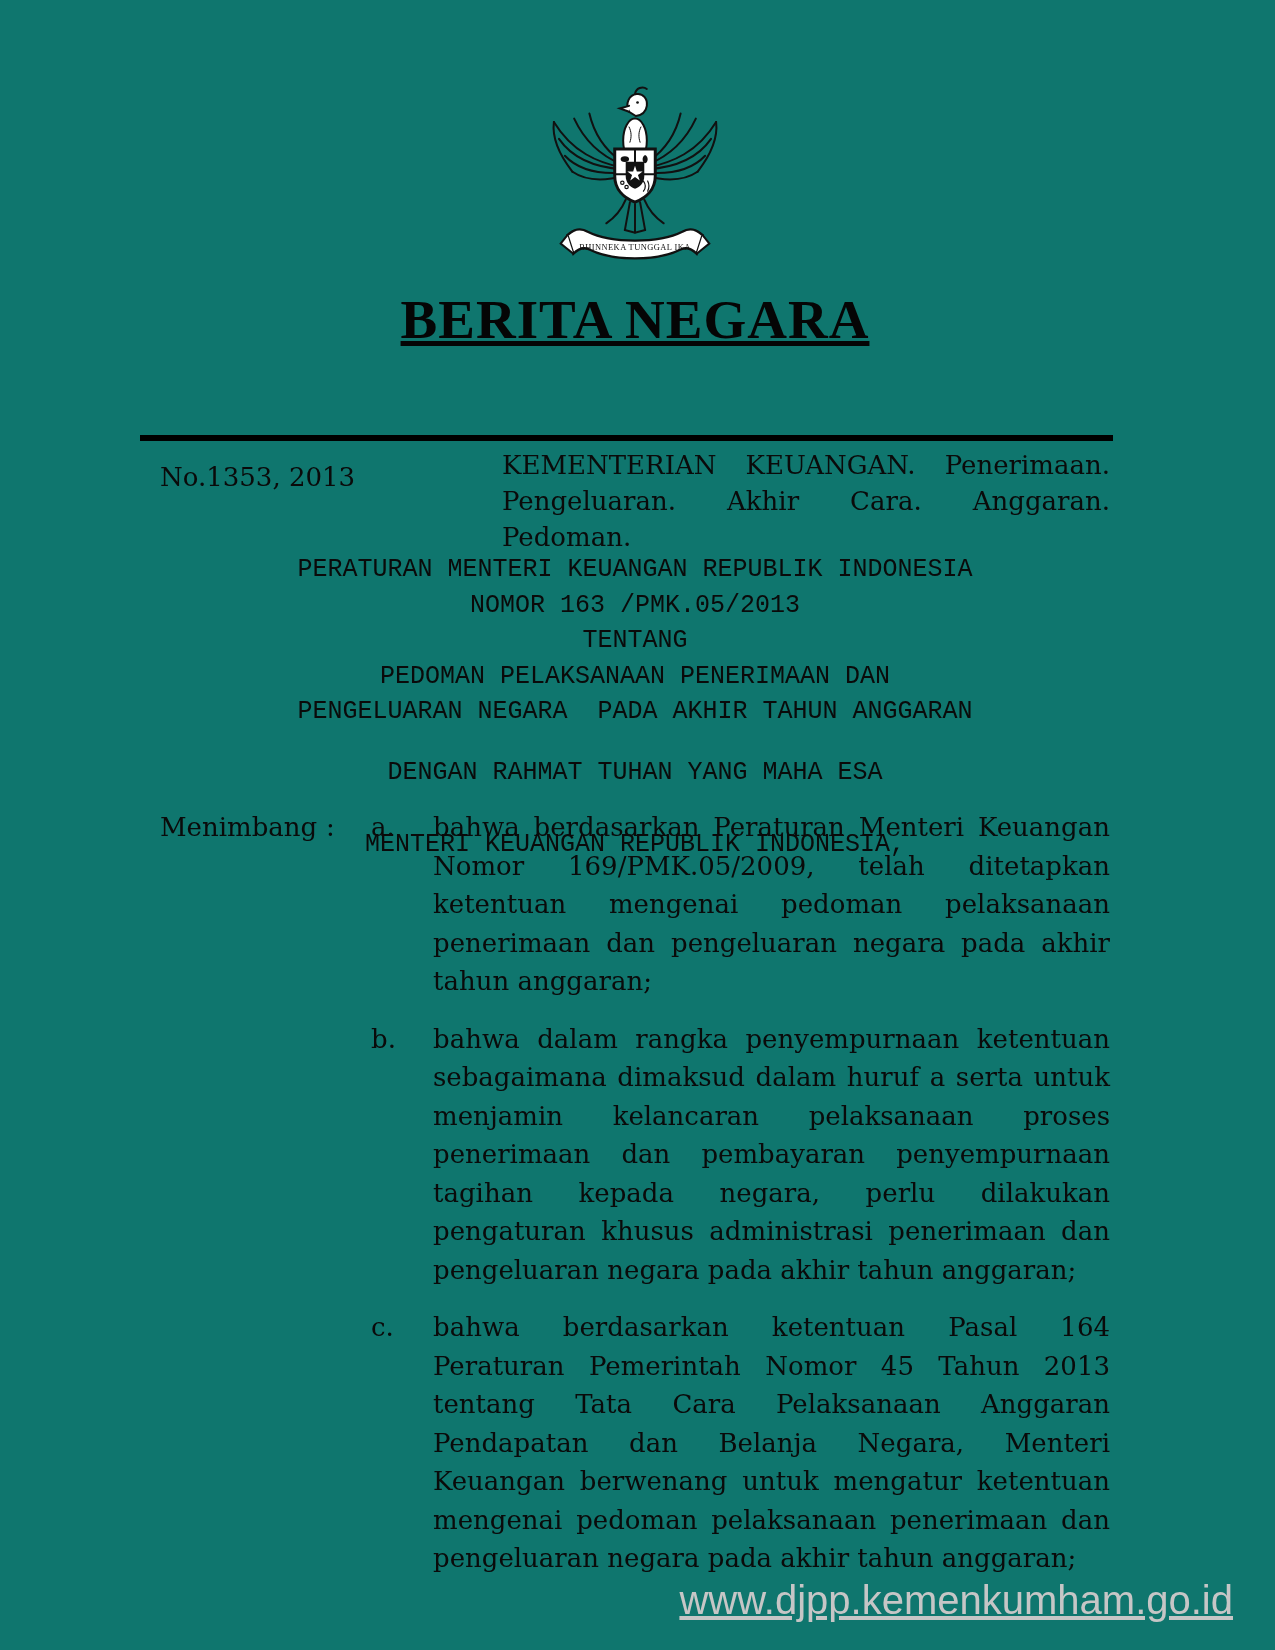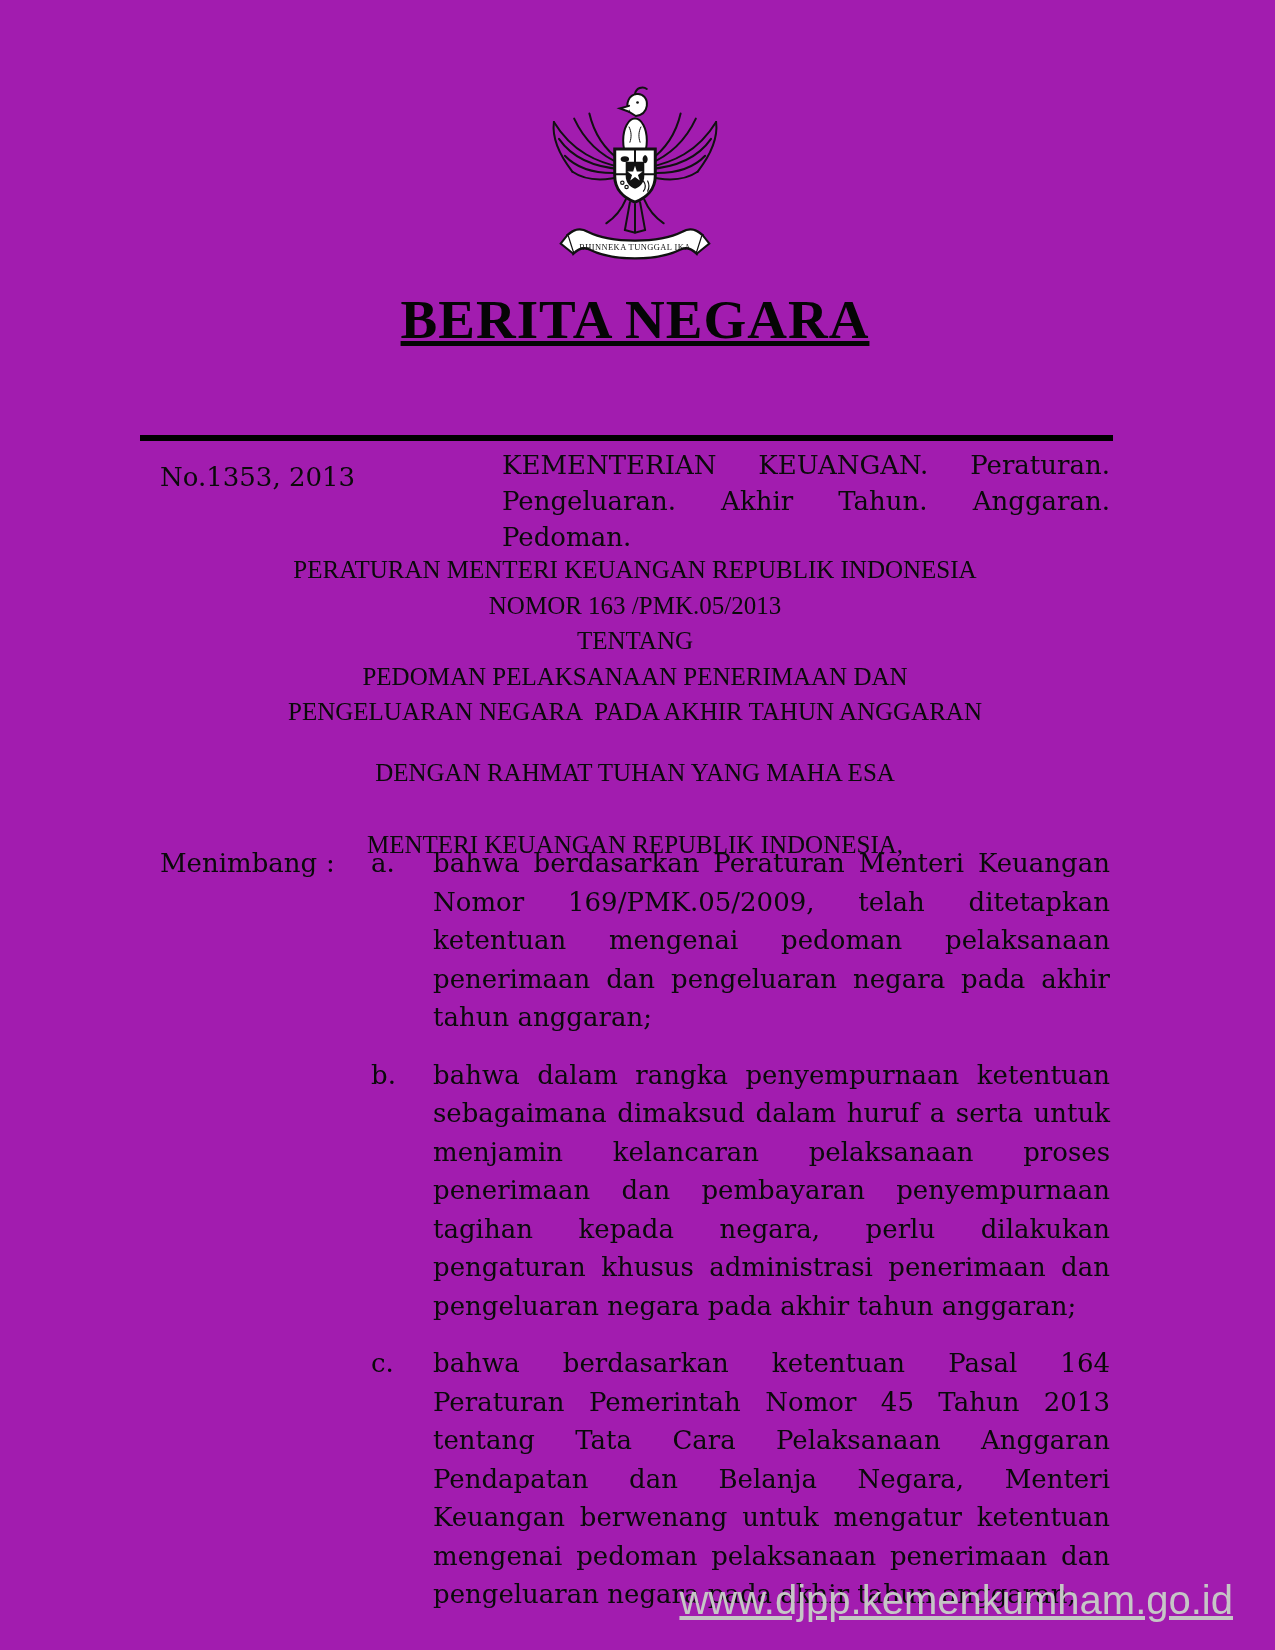--- a/index.html
+++ b/index.html
@@ -1,21 +1,21 @@
 <!DOCTYPE html>
 <html><head>
 <meta charset="utf-8">
 <style>
   * { margin:0; padding:0; box-sizing:border-box; }
   html,body { background:#ffffff; }
   .page {
     position:relative;
     width:1275px; height:1650px;
     margin:0 auto;
-    background:#a21caf;
+    background:#0f766e;
     color:#000000;
     overflow:hidden;
   }
   .content {
     position:absolute; left:160px; top:0; width:950px;
   }
   .emblem-wrap {
     margin-top:78px;
     display:flex; justify-content:center;
   }
@@ -39,29 +39,29 @@
     display:flex;
     font-family:"DejaVu Serif", serif;
     font-size:26px; line-height:36px;
     color:#0a0a0a;
   }
   .header-number { width:342px; white-space:nowrap;margin-top:12px; }
   .header-subject { flex:1; text-align:justify; }
   .title-block {
     position:absolute; left:160px; top:552px; width:950px;
     text-align:center;
-    font-family:Liberation Serif, serif;
+    font-family:Liberation Mono, monospace;
     font-size:25px; line-height:35.5px;
     color:#0a0a0a;
   }
   .title-block p { white-space:pre-wrap; }
   .invocation { margin-top:23px; line-height:40px; }
   .authority  { line-height:40px;margin-top:32px; }
   .menimbang {
-    position:absolute; left:160px; top:844px; width:950px;
+    position:absolute; left:160px; top:808px; width:950px;
     display:flex;
     font-family:"DejaVu Serif", serif;
     font-size:26px; line-height:38.5px;
     color:#0a0a0a;
   }
   .m-label { width:166px; }
   .m-colon { width:45px; }
   .m-items { flex:1; }
   .m-item  { display:flex; margin-bottom:19px; }
   .m-letter{ width:62px; flex:none; }
@@ -156,21 +156,21 @@
 
     <div class="big-title">
       <div>BERITA NEGARA</div>
     </div>
   </div>
 
   <div class="rule"></div>
 
   <div class="header-row">
     <div class="header-number">No.1353, 2013</div>
-    <div class="header-subject">KEMENTERIAN KEUANGAN. Peraturan. Pengeluaran. Akhir Tahun. Anggaran. Pedoman.</div>
+    <div class="header-subject">KEMENTERIAN KEUANGAN. Penerimaan. Pengeluaran. Akhir Cara. Anggaran. Pedoman.</div>
   </div>
 
   <div class="title-block">
     <p>PERATURAN MENTERI KEUANGAN REPUBLIK INDONESIA</p>
     <p>NOMOR 163 /PMK.05/2013</p>
     <p>TENTANG</p>
     <p>PEDOMAN PELAKSANAAN PENERIMAAN DAN</p>
     <p>PENGELUARAN NEGARA  PADA AKHIR TAHUN ANGGARAN</p>
     <p class="invocation">DENGAN RAHMAT TUHAN YANG MAHA ESA</p>
     <p class="authority">MENTERI KEUANGAN REPUBLIK INDONESIA,</p>

